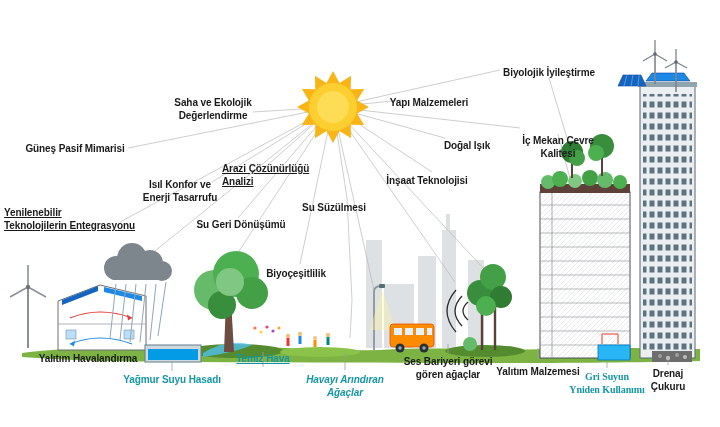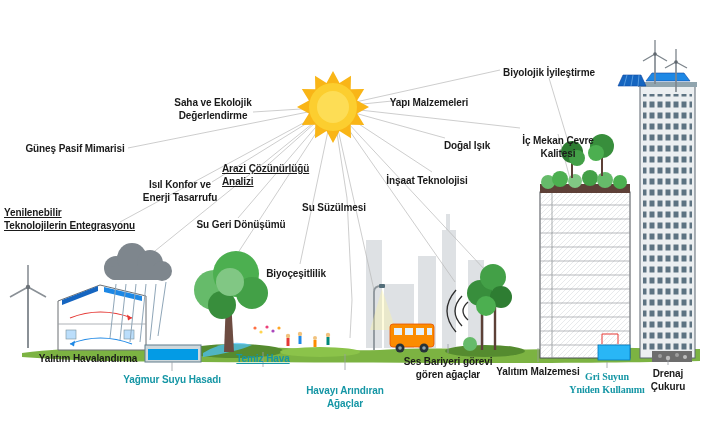--- a/index.html
+++ b/index.html
@@ -263,21 +263,21 @@
 <div class="label" style="left:296px;top:267px;">Biyoçeşitlilik</div>
 <div class="label" style="left:429px;top:96px;">Yapı Malzemeleri</div>
 <div class="label" style="left:455px;top:139px;padding-left:24px;">Doğal Işık</div>
 <div class="label" style="left:427px;top:174px;">İnşaat Teknolojisi</div>
 <div class="label" style="left:549px;top:66px;">Biyolojik İyileştirme</div>
 <div class="label" style="left:558px;top:120px;margin-top:14px;">İç Mekan Çevre
 Kalitesi</div>
 <div class="label" style="left:88px;top:352px;">Yalıtım Havalandırma</div>
 <div class="label teal" style="left:172px;top:373px;">Yağmur Suyu Hasadı</div>
 <div class="label teal" style="left:263px;top:352px;text-decoration:underline;">Temiz Hava</div>
-<div class="label teal" style="left:345px;top:384px;">Havayı Arındıran
+<div class="label teal" style="left:345px;top:373px;font-style:italic;">Havayı Arındıran
 Ağaçlar</div>
 <div class="label" style="left:448px;top:355px;">Ses Bariyeri görevi
 gören ağaçlar</div>
 <div class="label" style="left:538px;top:365px;">Yalıtım Malzemesi</div>
 <div class="label teal" style="left:607px;top:370px;font-family:Liberation Serif, serif;">Gri Suyun
 Yniden Kullanımı</div>
 <div class="label" style="left:668px;top:367px;">Drenaj Çukuru</div>
 
 </div>
 

